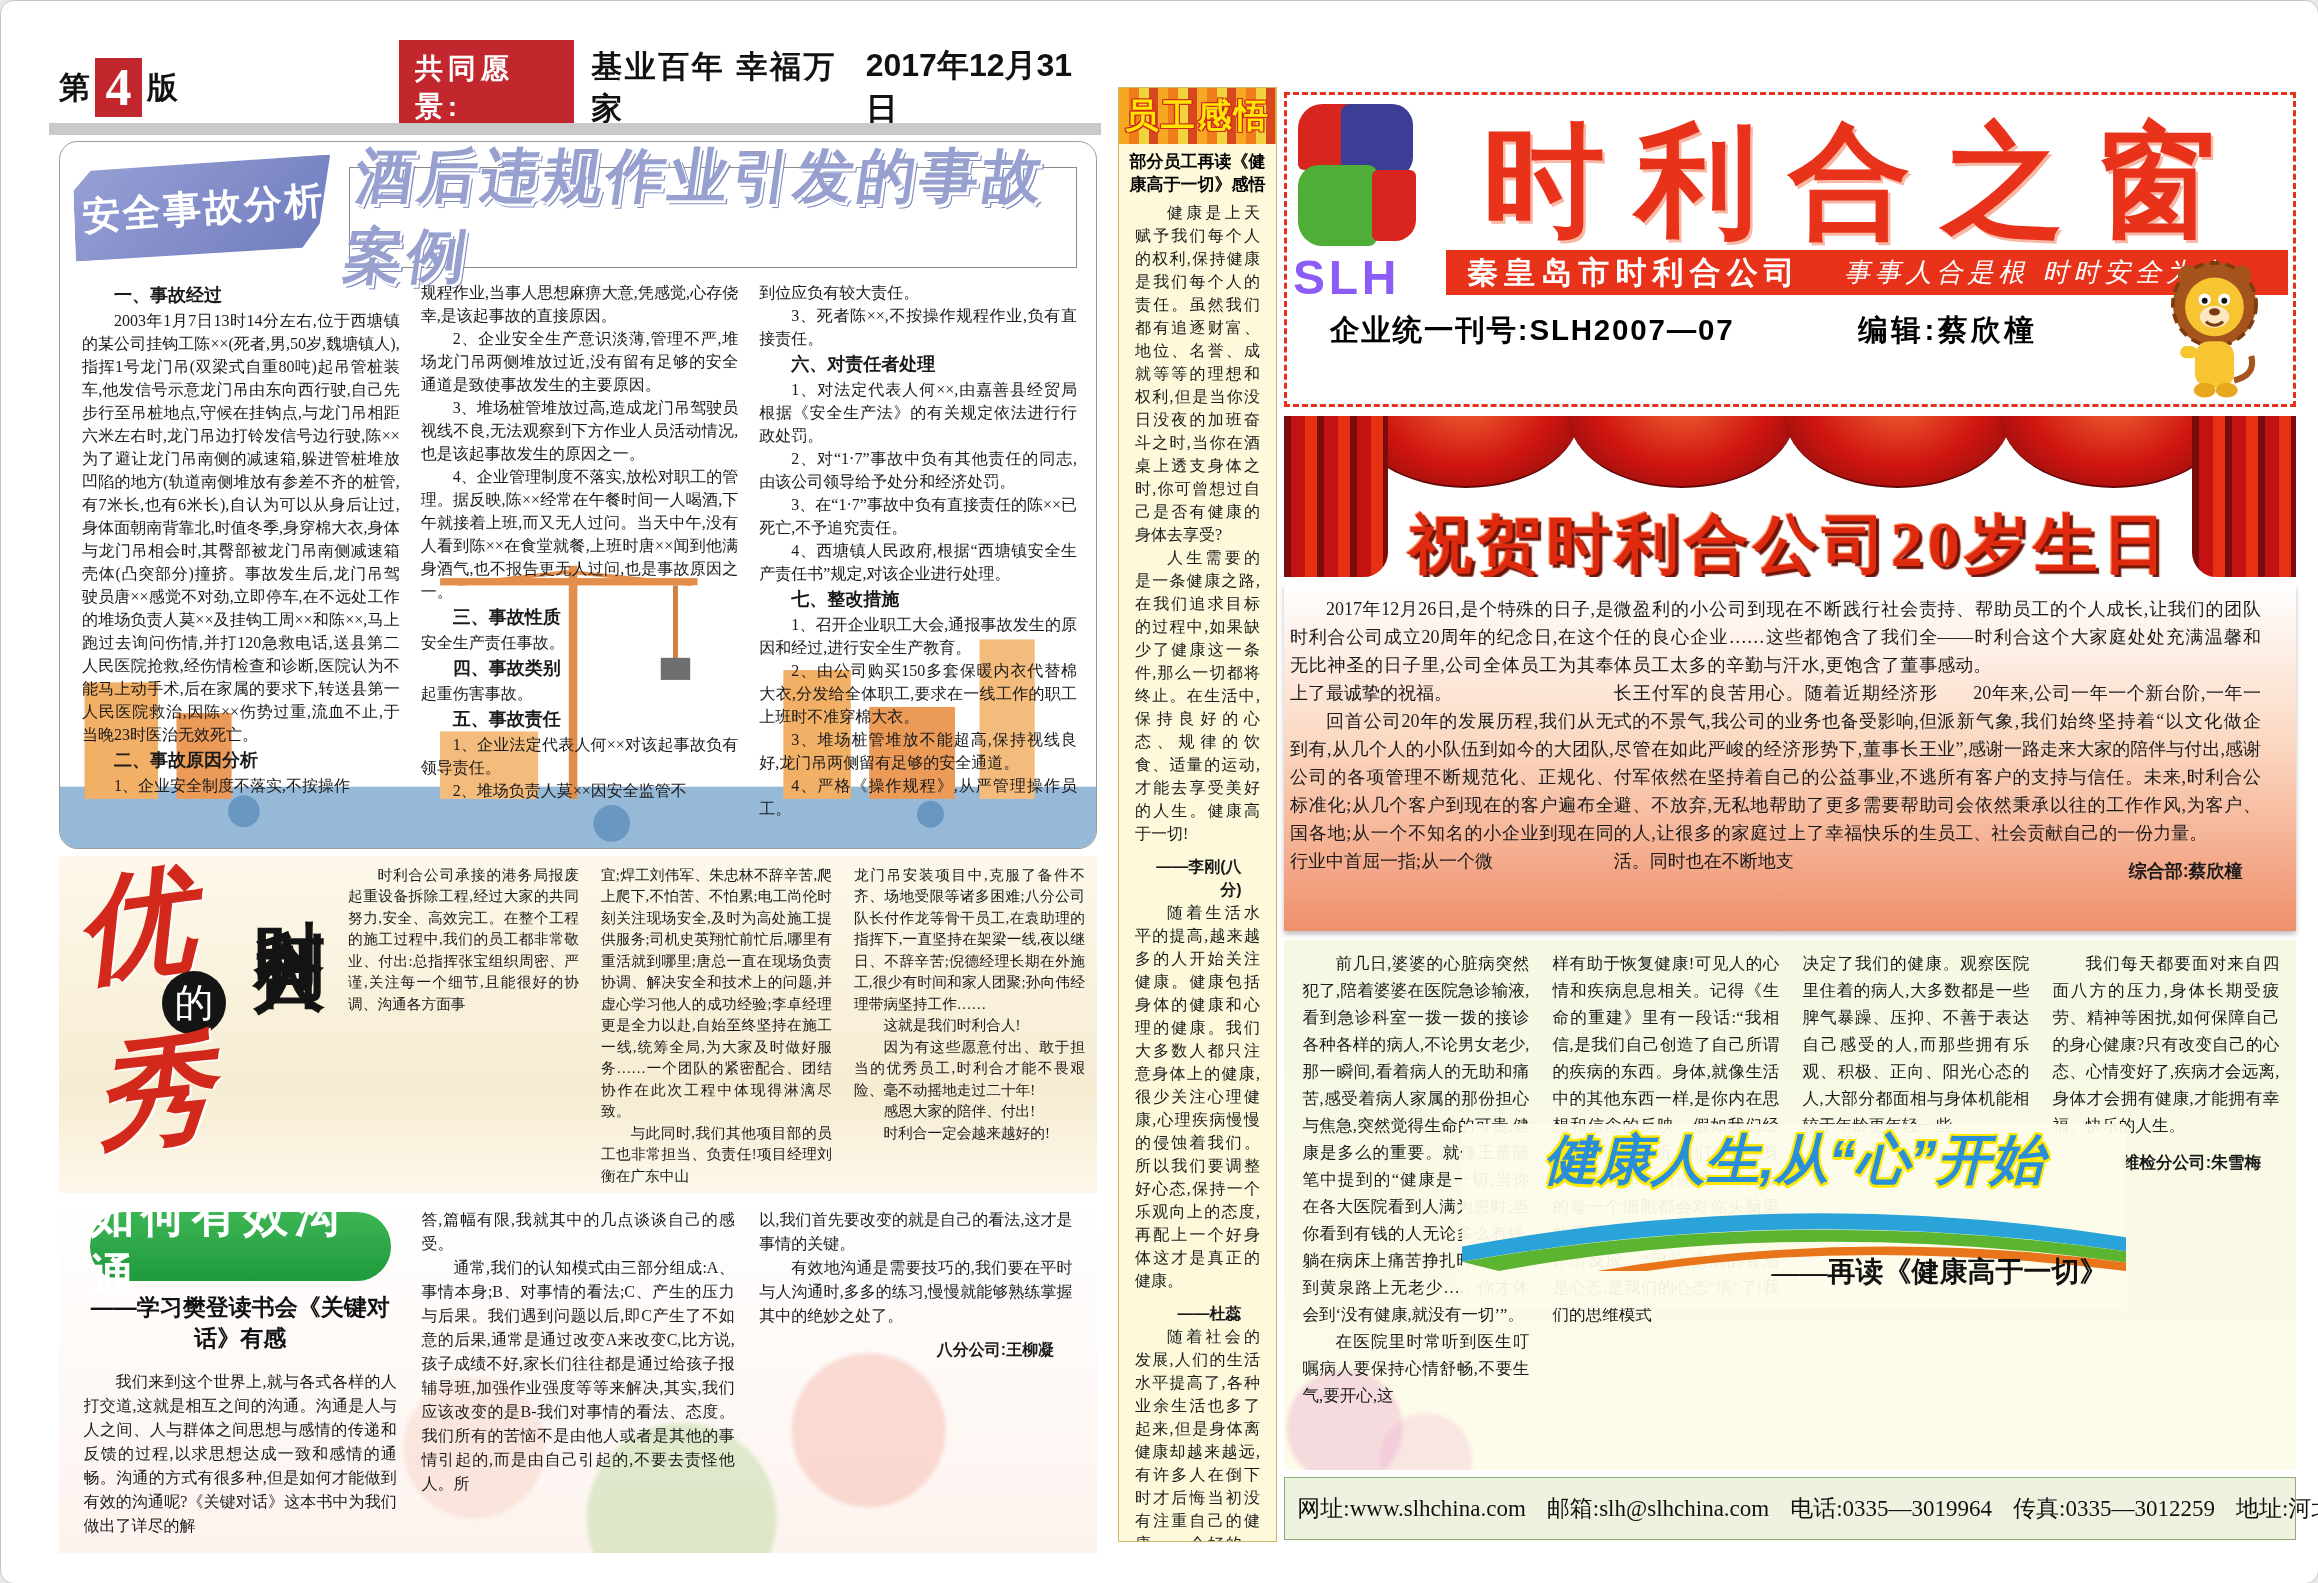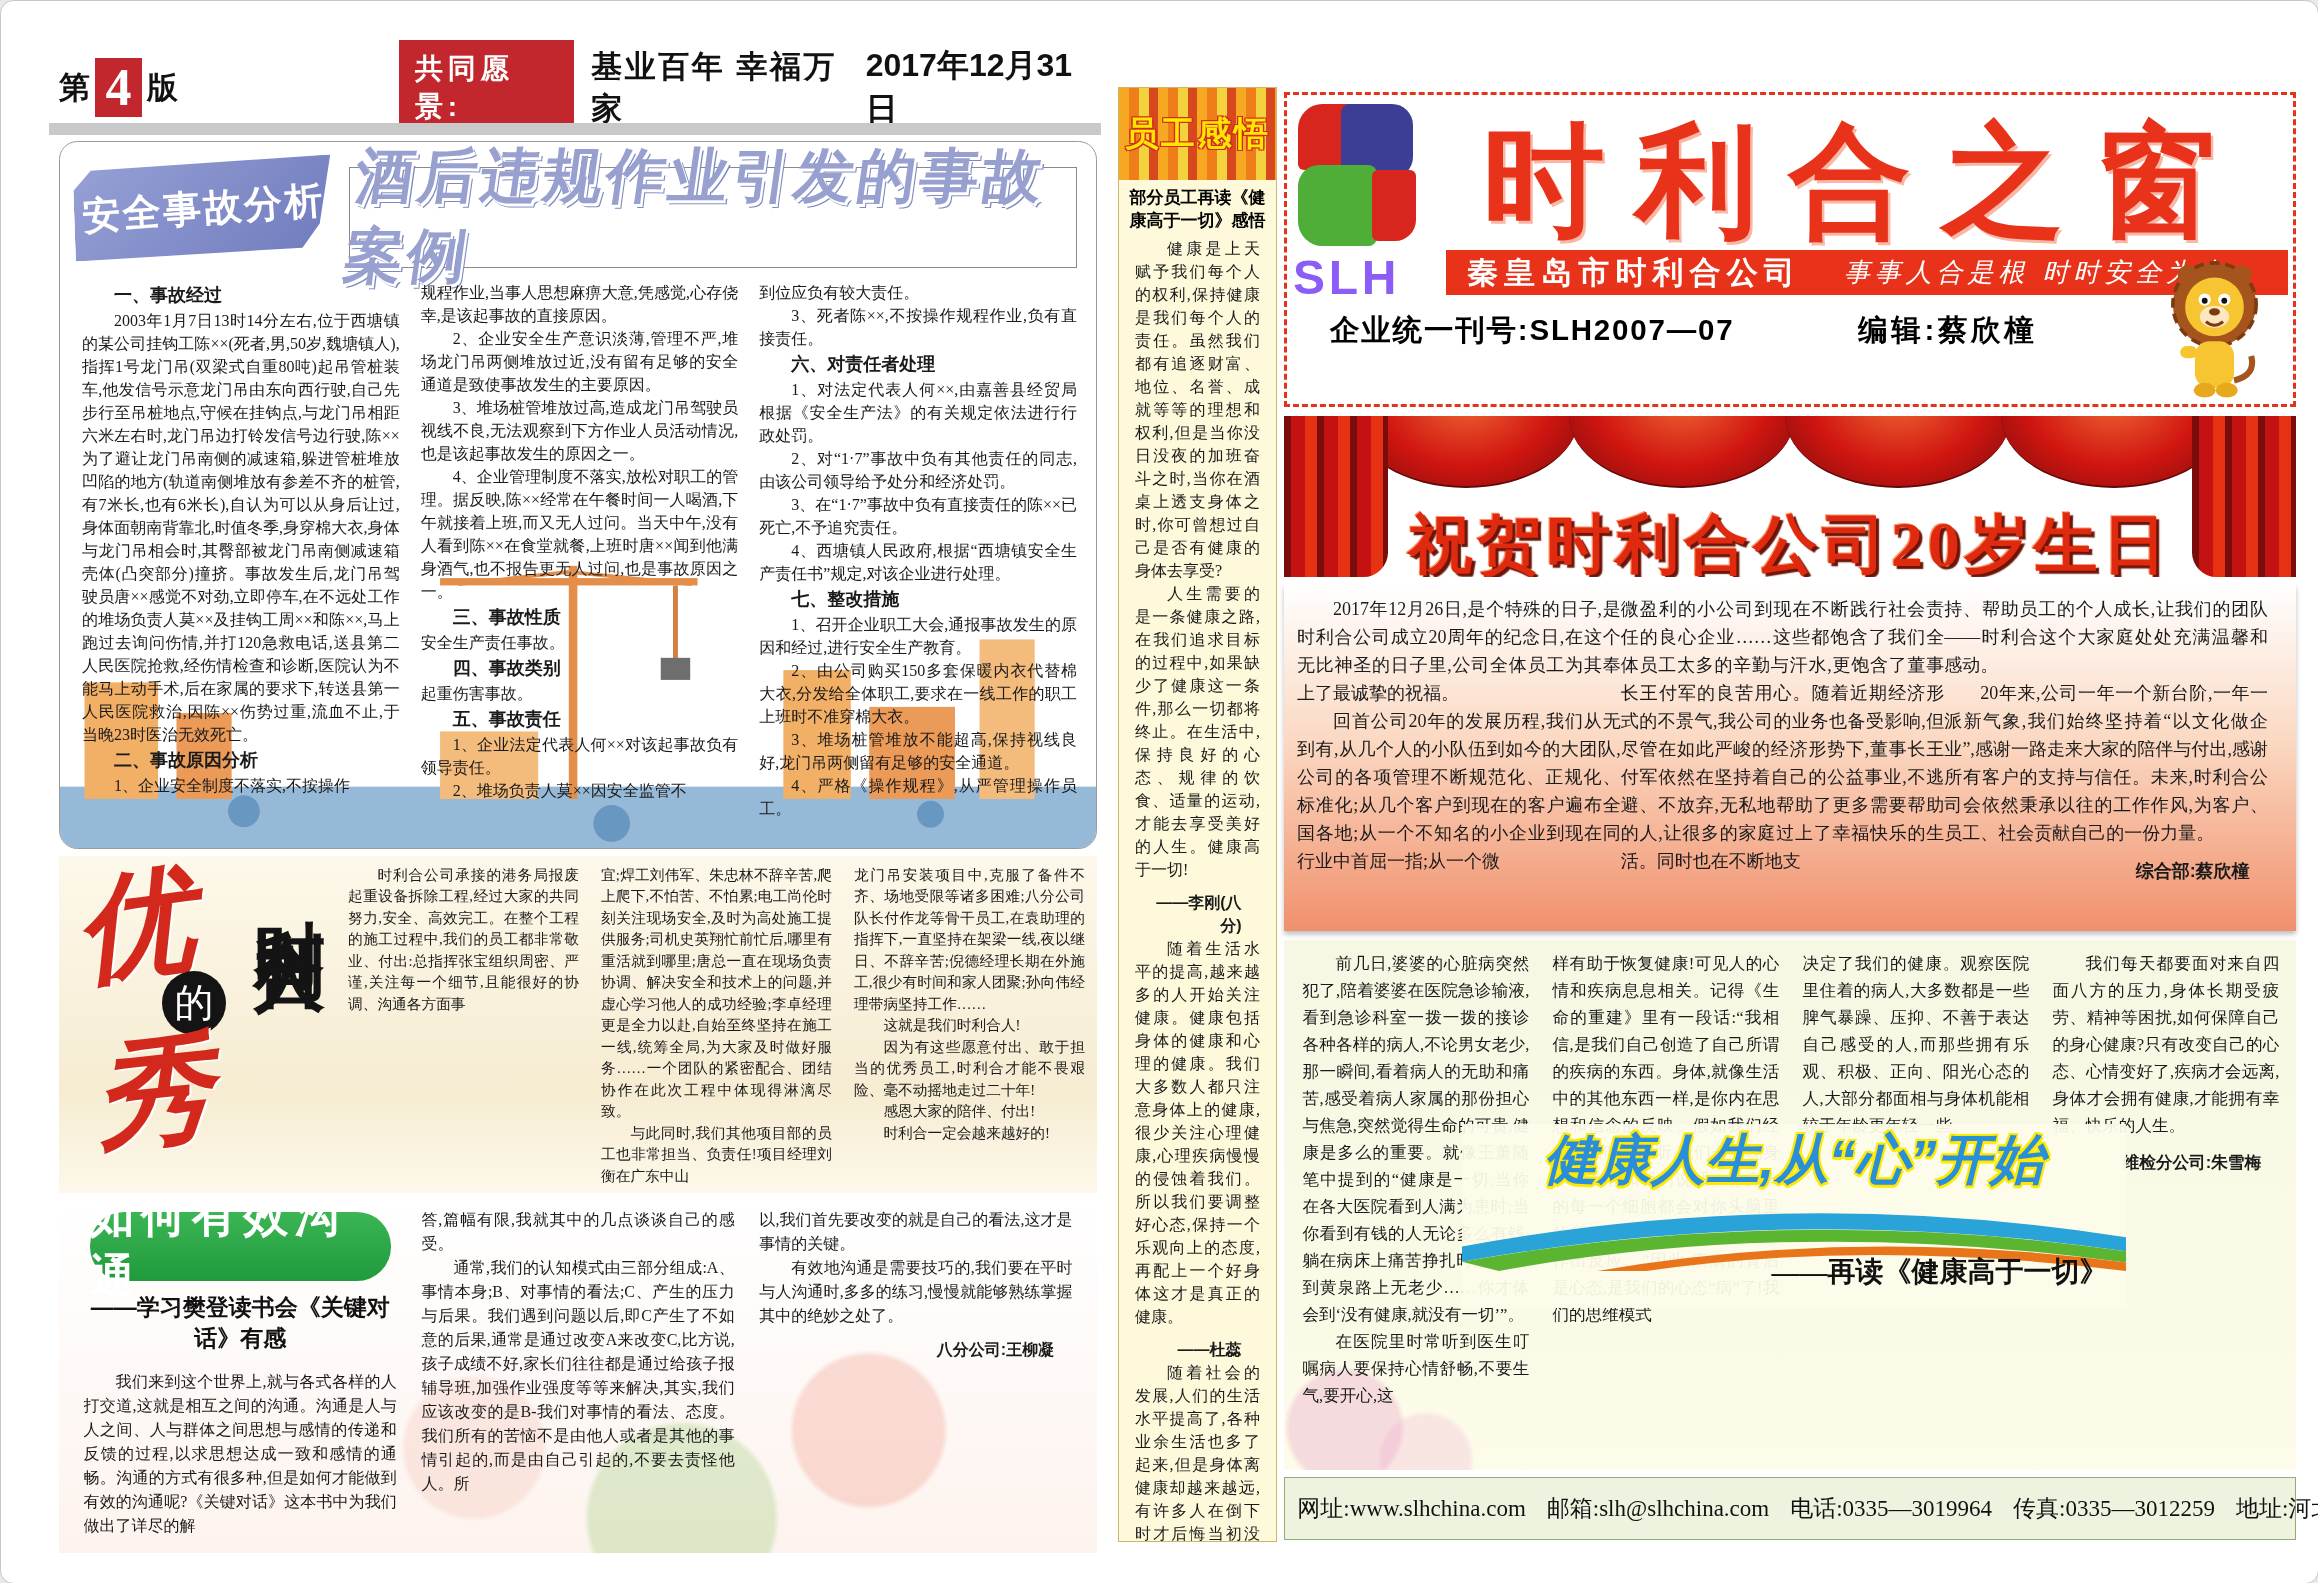--- a/index.html
+++ b/index.html
@@ -81,21 +81,21 @@
                  border-radius:34px; display:flex; align-items:center; justify-content:center;
                  margin:3.7px auto 11px; }
   .comm-banner span { color:#fff; font-size:45px; font-weight:bold; letter-spacing:6.1px;
                       font-family:"Liberation Sans",sans-serif; }
   .comm-sub { text-align:center; font-size:23px; font-weight:bold; color:#111;
               font-family:"Liberation Sans",sans-serif; margin-bottom:16px; }
 
   
   .sidebar { position:absolute; left:1117px; top:86px; width:159px; height:1455px;
              background:#fdf9da; border:1.2px solid #cbb86a; overflow:hidden; }
-  .sb-head { height:92px; background:repeating-linear-gradient(90deg,#f7a823 0 9.8px,#ef7d1a 9.8px 19.7px,
+  .sb-head { height:56px; background:repeating-linear-gradient(90deg,#f7a823 0 9.8px,#ef7d1a 9.8px 19.7px,
              #f3d33d 19.7px 29.5px,#d8481f 29.5px 39px);
              display:flex; align-items:center; justify-content:center; }
   .sb-head span { font-size:34px; font-weight:900; color:#ffe600; letter-spacing:2.5px;
                   font-family:"Liberation Sans",sans-serif;
                   text-shadow:-1.2px -1.2px 0 #d2281e,1.2px -1.2px 0 #d2281e,-1.2px 1.2px 0 #d2281e,1.2px 1.2px 0 #d2281e; }
   .sb-sub { font-size:17px; font-weight:bold; text-align:center; line-height:23px; margin:6.1px 3.7px 4.9px;
             font-family:"Liberation Sans",sans-serif; }
   .sb-body { padding:0 16px; }
 
   
@@ -133,21 +133,21 @@
   .swag { flex:1; background:radial-gradient(ellipse at 50% -30%, #f06a35 0%, #d01510 55%, #7a0c0c 100%);
           border-radius:0 0 50% 50% / 0 0 100% 100%; margin:0 -4.9px; border-bottom:2.5px solid #5f0808; }
   .curt-title { position:absolute; left:0; right:0; top:85px; text-align:center;
                 font-size:64px; font-weight:900; color:#e02a10; letter-spacing:4.9px;
                 text-shadow:3.1px 3.1px 1.2px #6b1407, -1.2px -1.2px 0 #ff9468; }
 
   
   .congrats { position:absolute; left:1283px; top:582px; width:1012px; height:348px;
               background:linear-gradient(180deg,#ffffff 0%,#fbd9c3 45%,#f0906c 100%);
               box-shadow:0 3.7px 4.9px rgba(0,0,0,.25); overflow:hidden; }
-  .cong-cols { position:absolute; left:13px; top:12.3px; width:971px; height:323px; display:flex; }
+  .cong-cols { position:absolute; left:6px; top:12.3px; width:971px; height:323px; display:flex; }
   .cong-cols .col { flex:1; overflow:hidden; }
   .cong-cols .flow { font-size:18px; line-height:28px; }
 
   
   .health { position:absolute; left:1283px; top:939px; width:1012px; height:530px;
             background:
               radial-gradient(circle at 6% 92%, rgba(233,160,200,.35) 0 55px, transparent 61px),
               radial-gradient(circle at 14% 98%, rgba(240,190,215,.35) 0 43px, transparent 49px),
               linear-gradient(180deg,#f6f8e3,#fdfbe9); overflow:hidden; }
   .health-cols { position:absolute; left:18.4px; top:9.8px; width:977px; height:510px; display:flex; gap:23px; }

